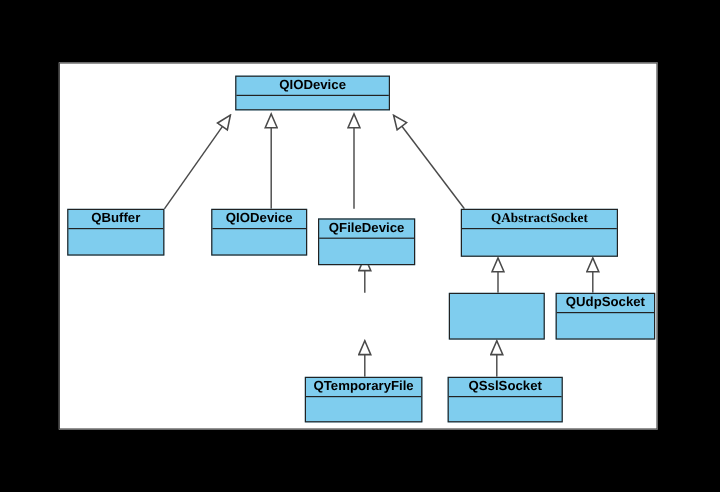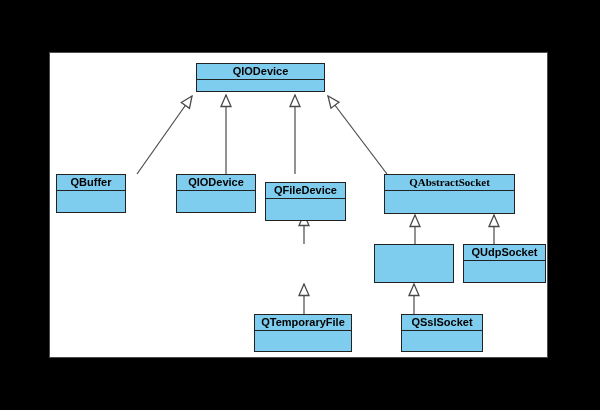--- a/index.html
+++ b/index.html
@@ -83,21 +83,21 @@
         <line x1="494" y1="244" x2="494" y2="215" stroke="#4a4a4a" stroke-width="1.2" marker-end="url(#hollow-triangle)"></line>
         <line x1="304" y1="314" x2="304" y2="284" stroke="#4a4a4a" stroke-width="1.2" marker-end="url(#hollow-triangle)"></line>
         <line x1="414" y1="314" x2="414" y2="284" stroke="#4a4a4a" stroke-width="1.2" marker-end="url(#hollow-triangle)"></line>
       </g>
   </svg>
   <div class="nodes-layer" id="nodes-layer">
       <div class="uml-box" style="left: 196px; top: 63px; width: 129px; height: 29px;">
         <div class="uml-title">QIODevice</div>
         <div class="uml-body"></div>
       </div>
-      <div class="uml-box" style="left: 56px; top: 174px; width: 70px; height: 39px;">
+      <div class="uml-box" style="left: 56px; top: 174px; width: 81px; height: 39px;">
         <div class="uml-title">QBuffer</div>
         <div class="uml-body"></div>
       </div>
       <div class="uml-box" style="left: 176px; top: 174px; width: 80px; height: 39px;">
         <div class="uml-title">QIODevice</div>
         <div class="uml-body"></div>
       </div>
       <div class="uml-box" style="left: 265px; top: 182px; width: 81px; height: 39px;">
         <div class="uml-title">QFileDevice</div>
         <div class="uml-body"></div>
@@ -110,18 +110,18 @@
         <div class="uml-body"></div>
       </div>
       <div class="uml-box" style="left: 463px; top: 244px; width: 83px; height: 39px;">
         <div class="uml-title">QUdpSocket</div>
         <div class="uml-body"></div>
       </div>
       <div class="uml-box" style="left: 254px; top: 314px; width: 98px; height: 38px;">
         <div class="uml-title">QTemporaryFile</div>
         <div class="uml-body"></div>
       </div>
-      <div class="uml-box" style="left: 373px; top: 314px; width: 82px; height: 38px; margin-left: 28px;">
+      <div class="uml-box" style="left: 373px; top: 314px; width: 96px; height: 38px;">
         <div class="uml-title">QSslSocket</div>
         <div class="uml-body"></div>
       </div>
     </div>
 </div>
 
 </body></html>

